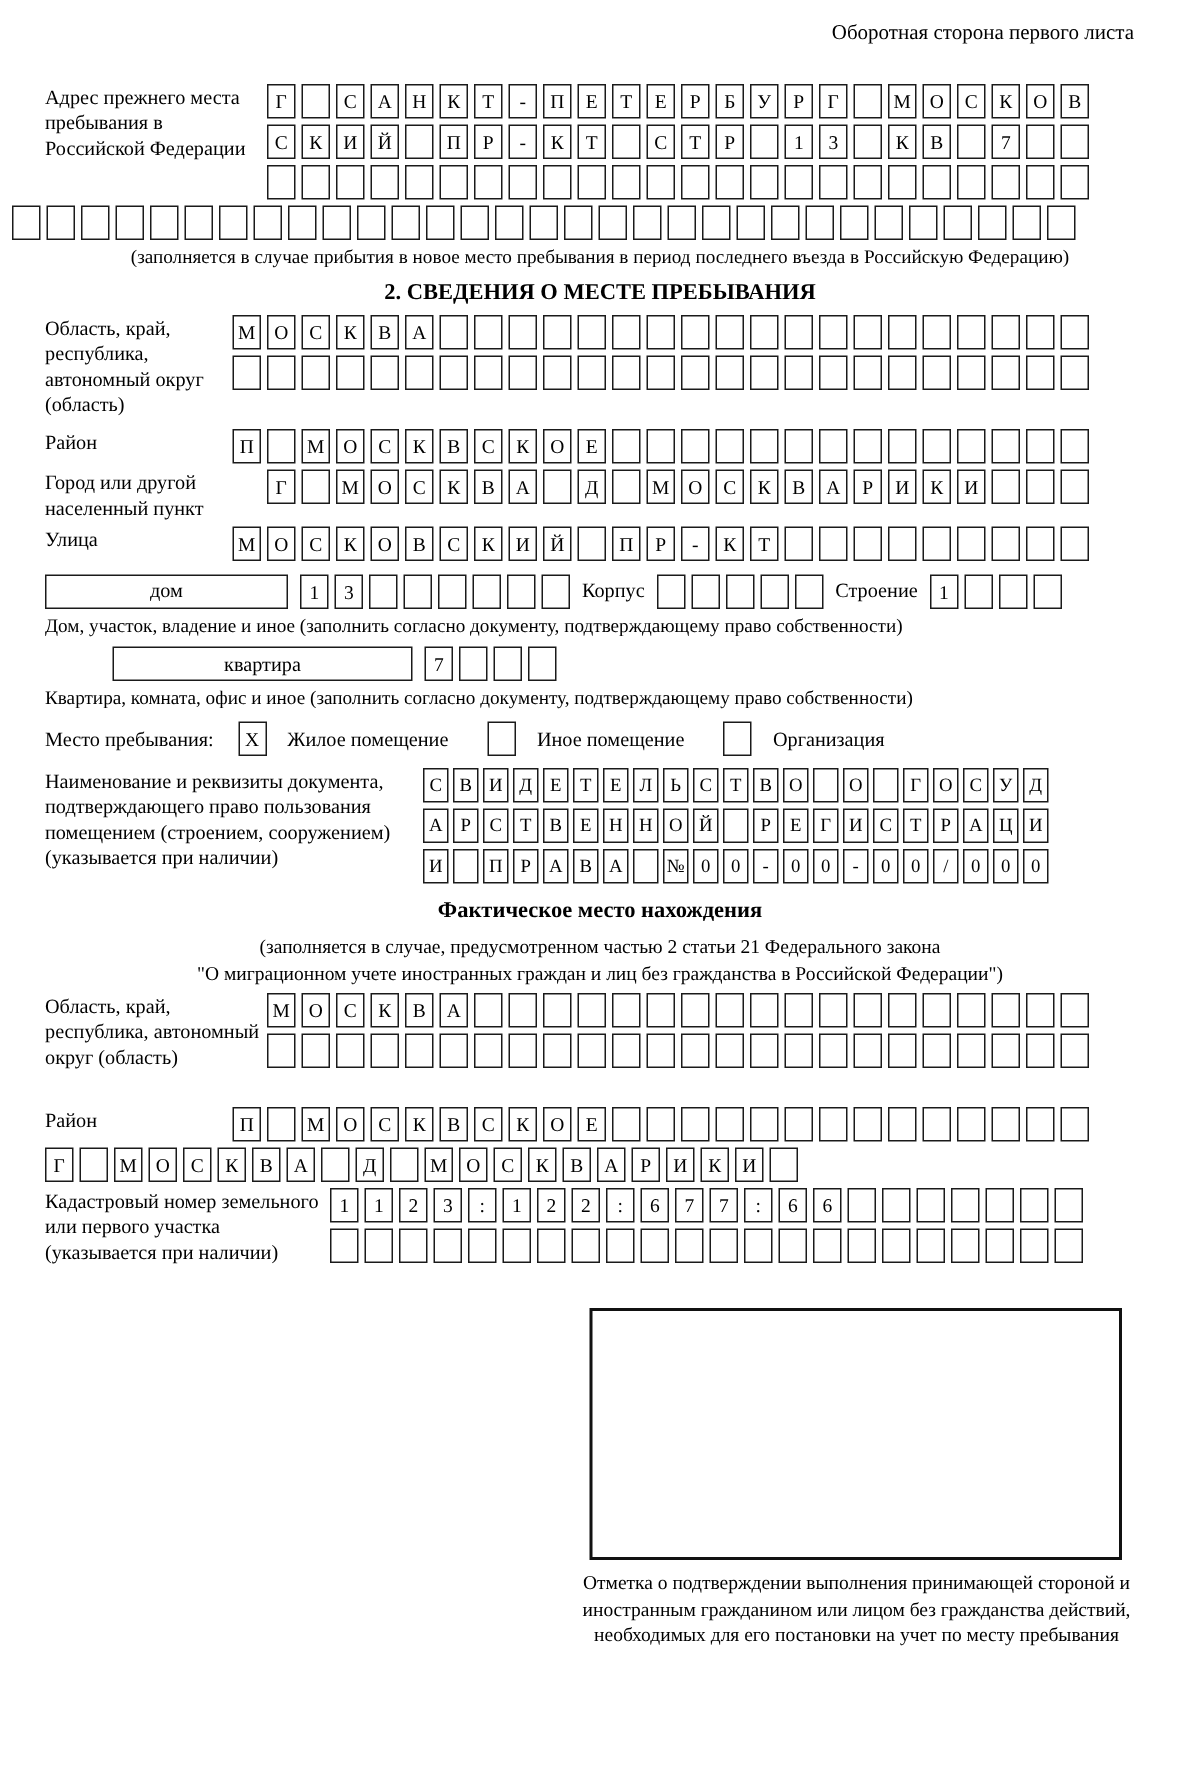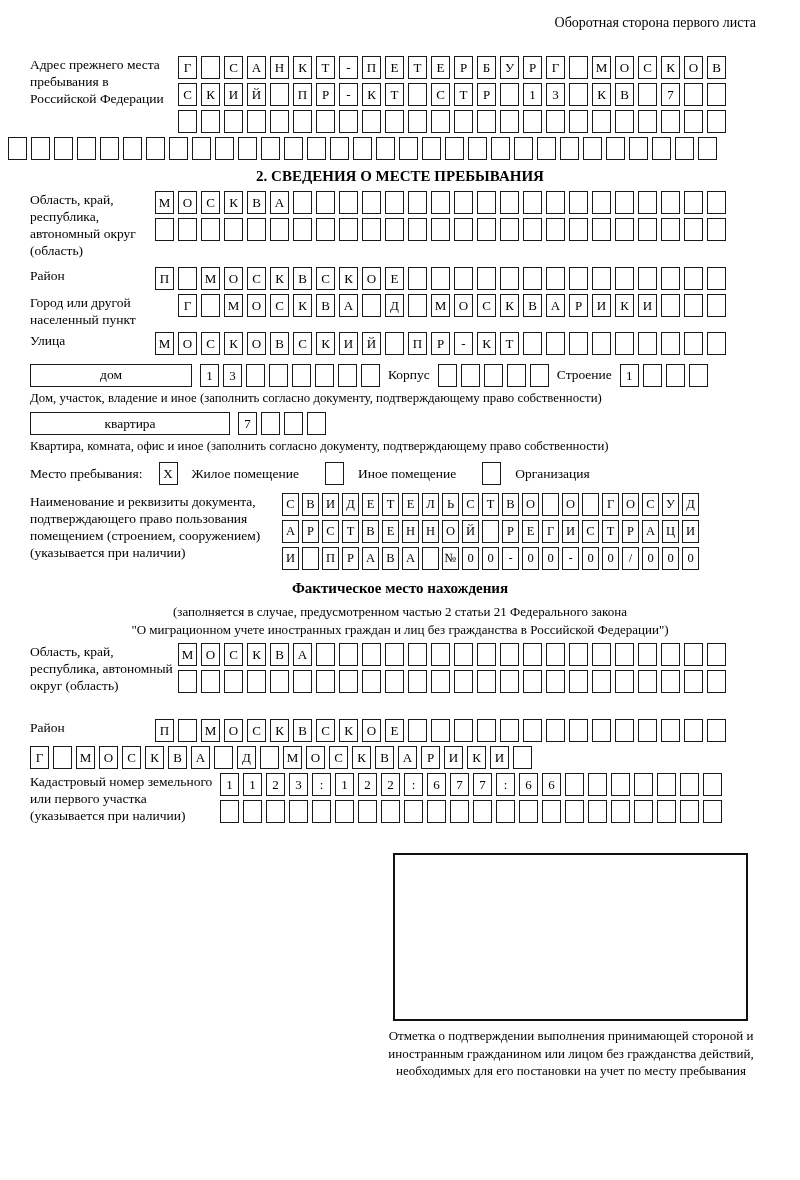--- a/index.html
+++ b/index.html
@@ -153,20 +153,21 @@
       <span class="cb"></span>
       <span class="cb"></span>
       <span class="cb"></span>
       <span class="cb"></span>
       <span class="cb"></span>
       <span class="cb"></span>
       <span class="cb"></span>
       <span class="cb"></span>
       <span class="cb"></span>
     </div>
+  <div class="caption caption-center">(заполняется в случае прибытия в новое место пребывания в период последнего въезда в Российскую Федерацию)</div>
 
   <div class="sect-title">2. СВЕДЕНИЯ О МЕСТЕ ПРЕБЫВАНИЯ</div>
 
   <div class="row" style="margin-top:6px;min-height:72px;">
     <div class="lbl lbl-125">Область, край, республика, автономный округ (область)</div>
     <div class="boxrows">
       <div class="boxes">
           <span class="cb">М</span>
           <span class="cb">О</span>
           <span class="cb">С</span>
@@ -338,21 +339,21 @@
     <span class="inline-lbl" style="margin:0 8px 0 4px;">Строение</span>
     <span class="boxes">
         <span class="cb">1</span>
         <span class="cb"></span>
         <span class="cb"></span>
         <span class="cb"></span>
       </span>
   </div>
   <div class="caption caption-left">Дом, участок, владение и иное (заполнить согласно документу, подтверждающему право собственности)</div>
 
-  <div class="row mt6" style="align-items:center;">
+  <div class="row mt6" style="align-items:center;margin-left:45px;">
     <span class="widebox wb-kv">квартира</span>
     <span class="boxes">
         <span class="cb">7</span>
         <span class="cb"></span>
         <span class="cb"></span>
         <span class="cb"></span>
       </span>
   </div>
   <div class="caption caption-left">Квартира, комната, офис и иное (заполнить согласно документу, подтверждающему право собственности)</div>
 

